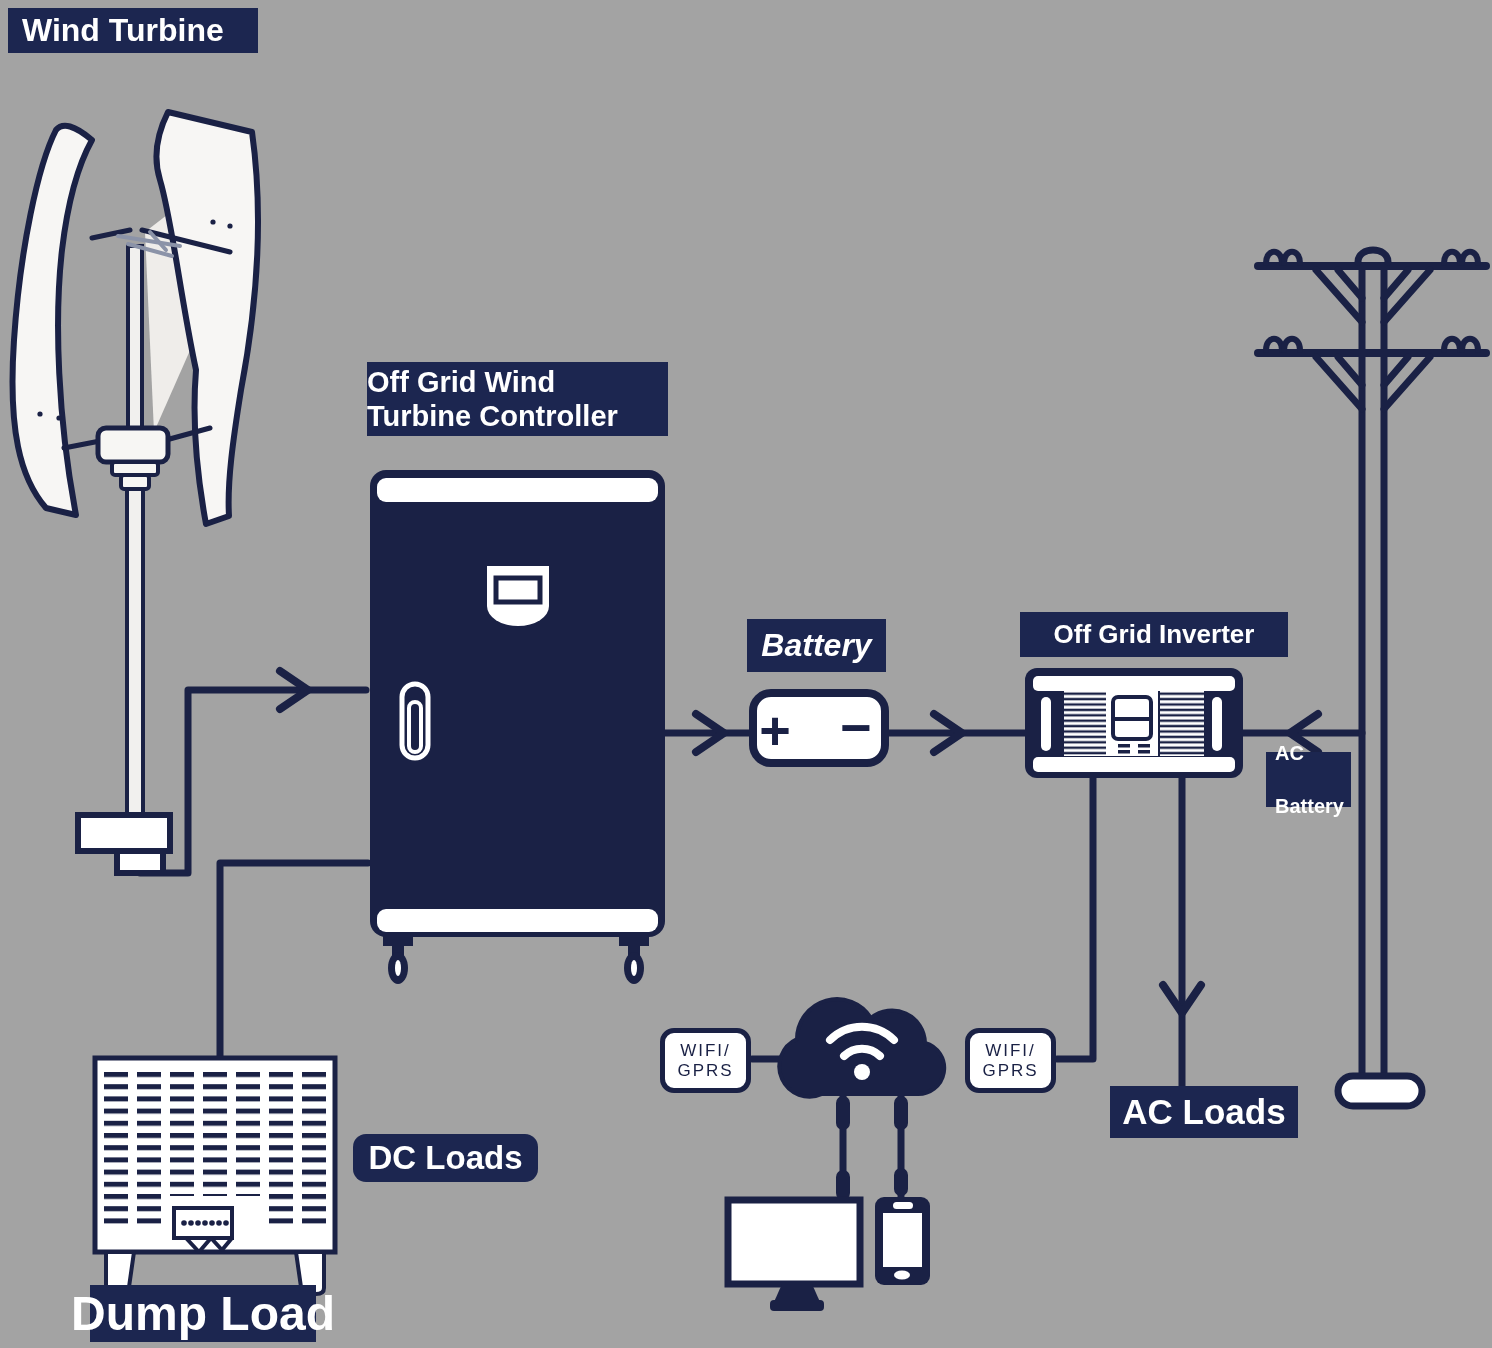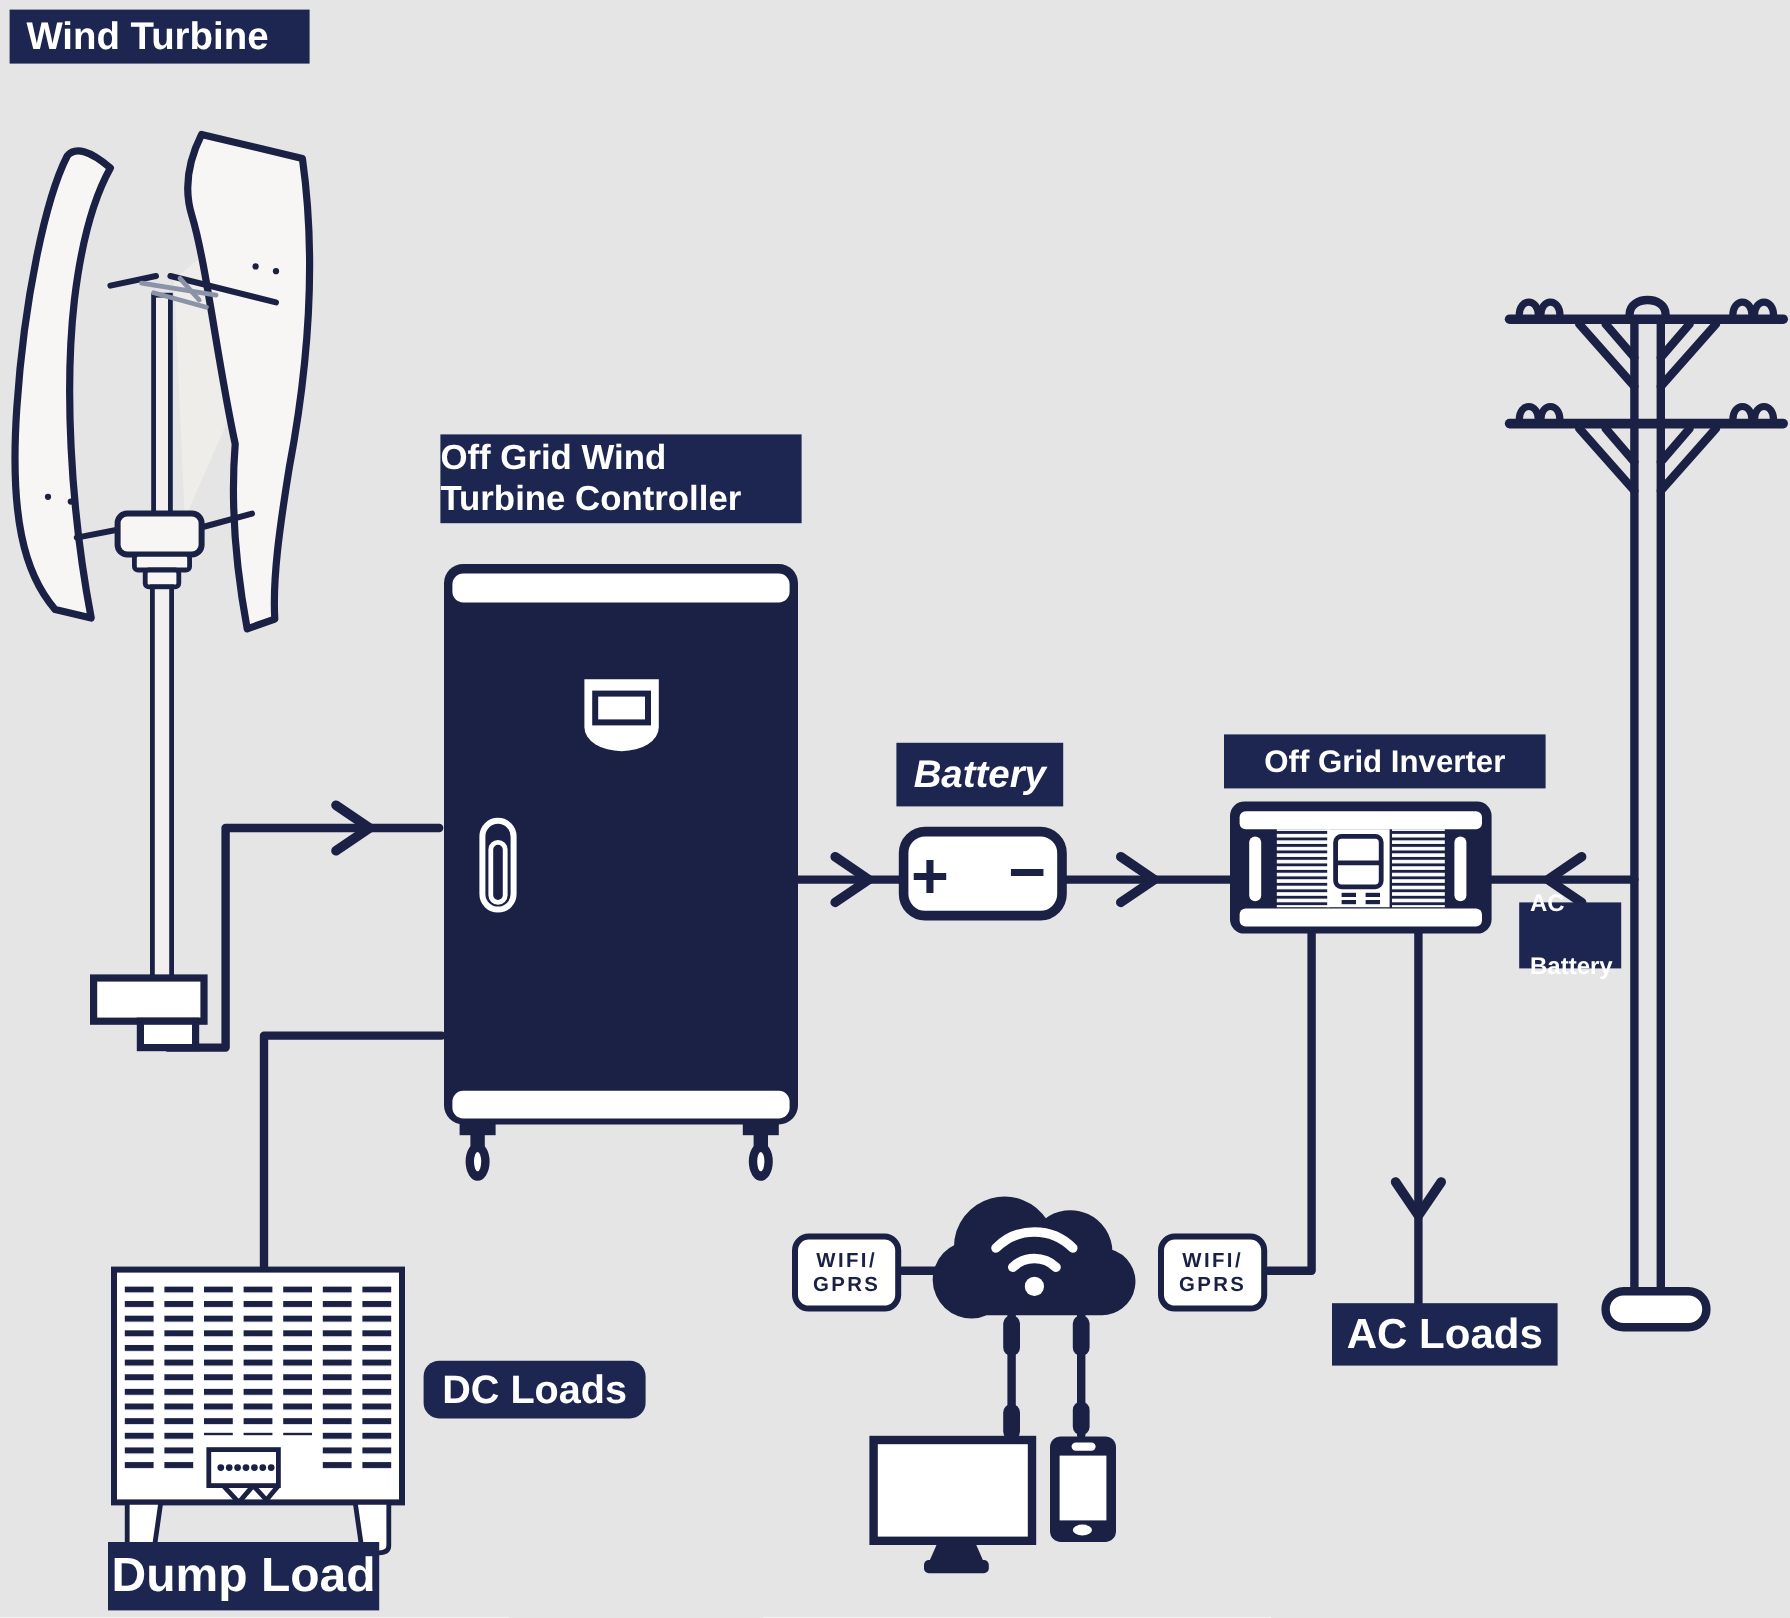--- a/index.html
+++ b/index.html
@@ -1,29 +1,29 @@
 <!DOCTYPE html>
 <html><head>
 <meta charset="utf-8">
 <style>
   html,body{margin:0;padding:0;background:#fff;}
   #stage{
-    position:relative;width:1492px;height:1348px;background:#e5e5e5;overflow:hidden;
+    position:relative;width:1492px;height:1348px;background:#a3a3a3;overflow:hidden;
     font-family:"Liberation Sans",sans-serif;
   }
   #art{position:absolute;left:0;top:0;}
   .label{
     position:absolute;background:#1c2650;color:#fff;font-weight:bold;
     display:flex;align-items:center;justify-content:center;box-sizing:border-box;
     white-space:nowrap;
   }
   .label.col{flex-direction:column;align-items:flex-start;justify-content:center;}
   .wifi-box{
     position:absolute;background:#fff;border:5px solid #1a2145;border-radius:14px;
-    color:#1a2145;font-weight:bold;letter-spacing:2px;line-height:1.15;
+    color:#1a2145;font-weight:normal;letter-spacing:2px;line-height:1.15;
     display:flex;flex-direction:column;align-items:center;justify-content:center;
     box-sizing:border-box;text-align:center;
   }
   .sym{
     position:absolute;color:#1a2145;font-weight:bold;
     display:flex;align-items:center;justify-content:center;
   }
 </style>
 </head>
 <body>
@@ -245,21 +245,21 @@
 
   <div class="label col" style="left:1266px;top:752px;width:85px;height:55px;font-size:20px;line-height:24px;padding-left:9px;gap:29px;">
     <span>AC</span>
     <span>Battery</span>
   </div>
 
   <div class="label" style="left:1110px;top:1086px;width:188px;height:52px;font-size:35px;">AC Loads</div>
 
   <div class="label" style="left:353px;top:1134px;width:185px;height:48px;font-size:33px;border-radius:13px;">DC Loads</div>
 
-  <div class="label" style="left:90px;top:1285px;width:226px;height:57px;font-size:40px;">Dump Load</div>
+  <div class="label" style="left:90px;top:1285px;width:226px;height:57px;font-size:48px;">Dump Load</div>
 
   <div class="wifi-box" style="left:660px;top:1028px;width:91px;height:65px;font-size:17px;">
     <span>WIFI/</span>
     <span>GPRS</span>
   </div>
 
   <div class="wifi-box" style="left:965px;top:1028px;width:91px;height:65px;font-size:17px;">
     <span>WIFI/</span>
     <span>GPRS</span>
   </div>

